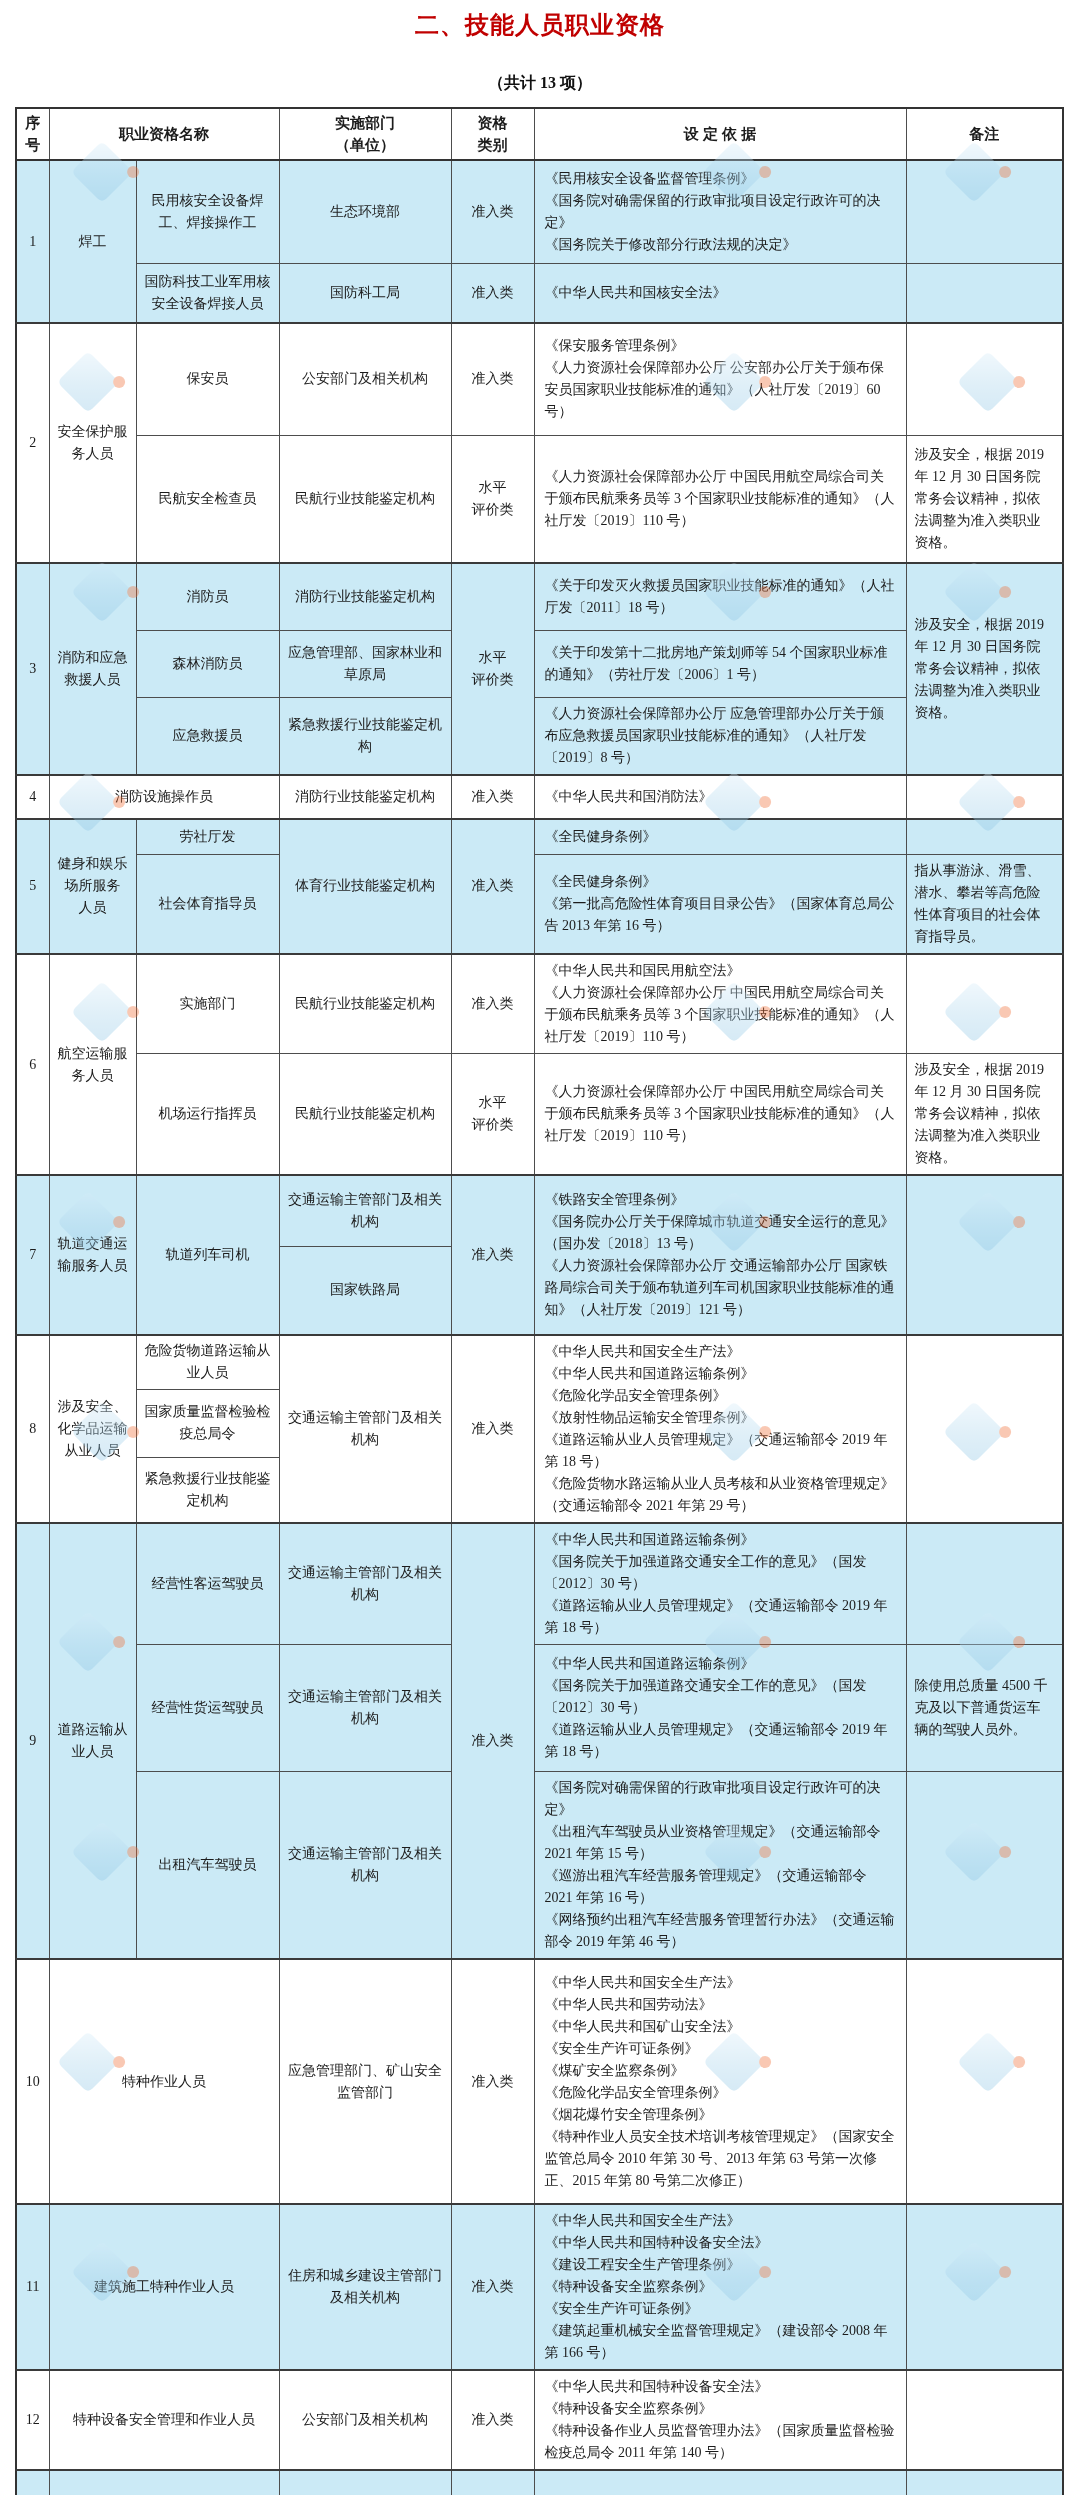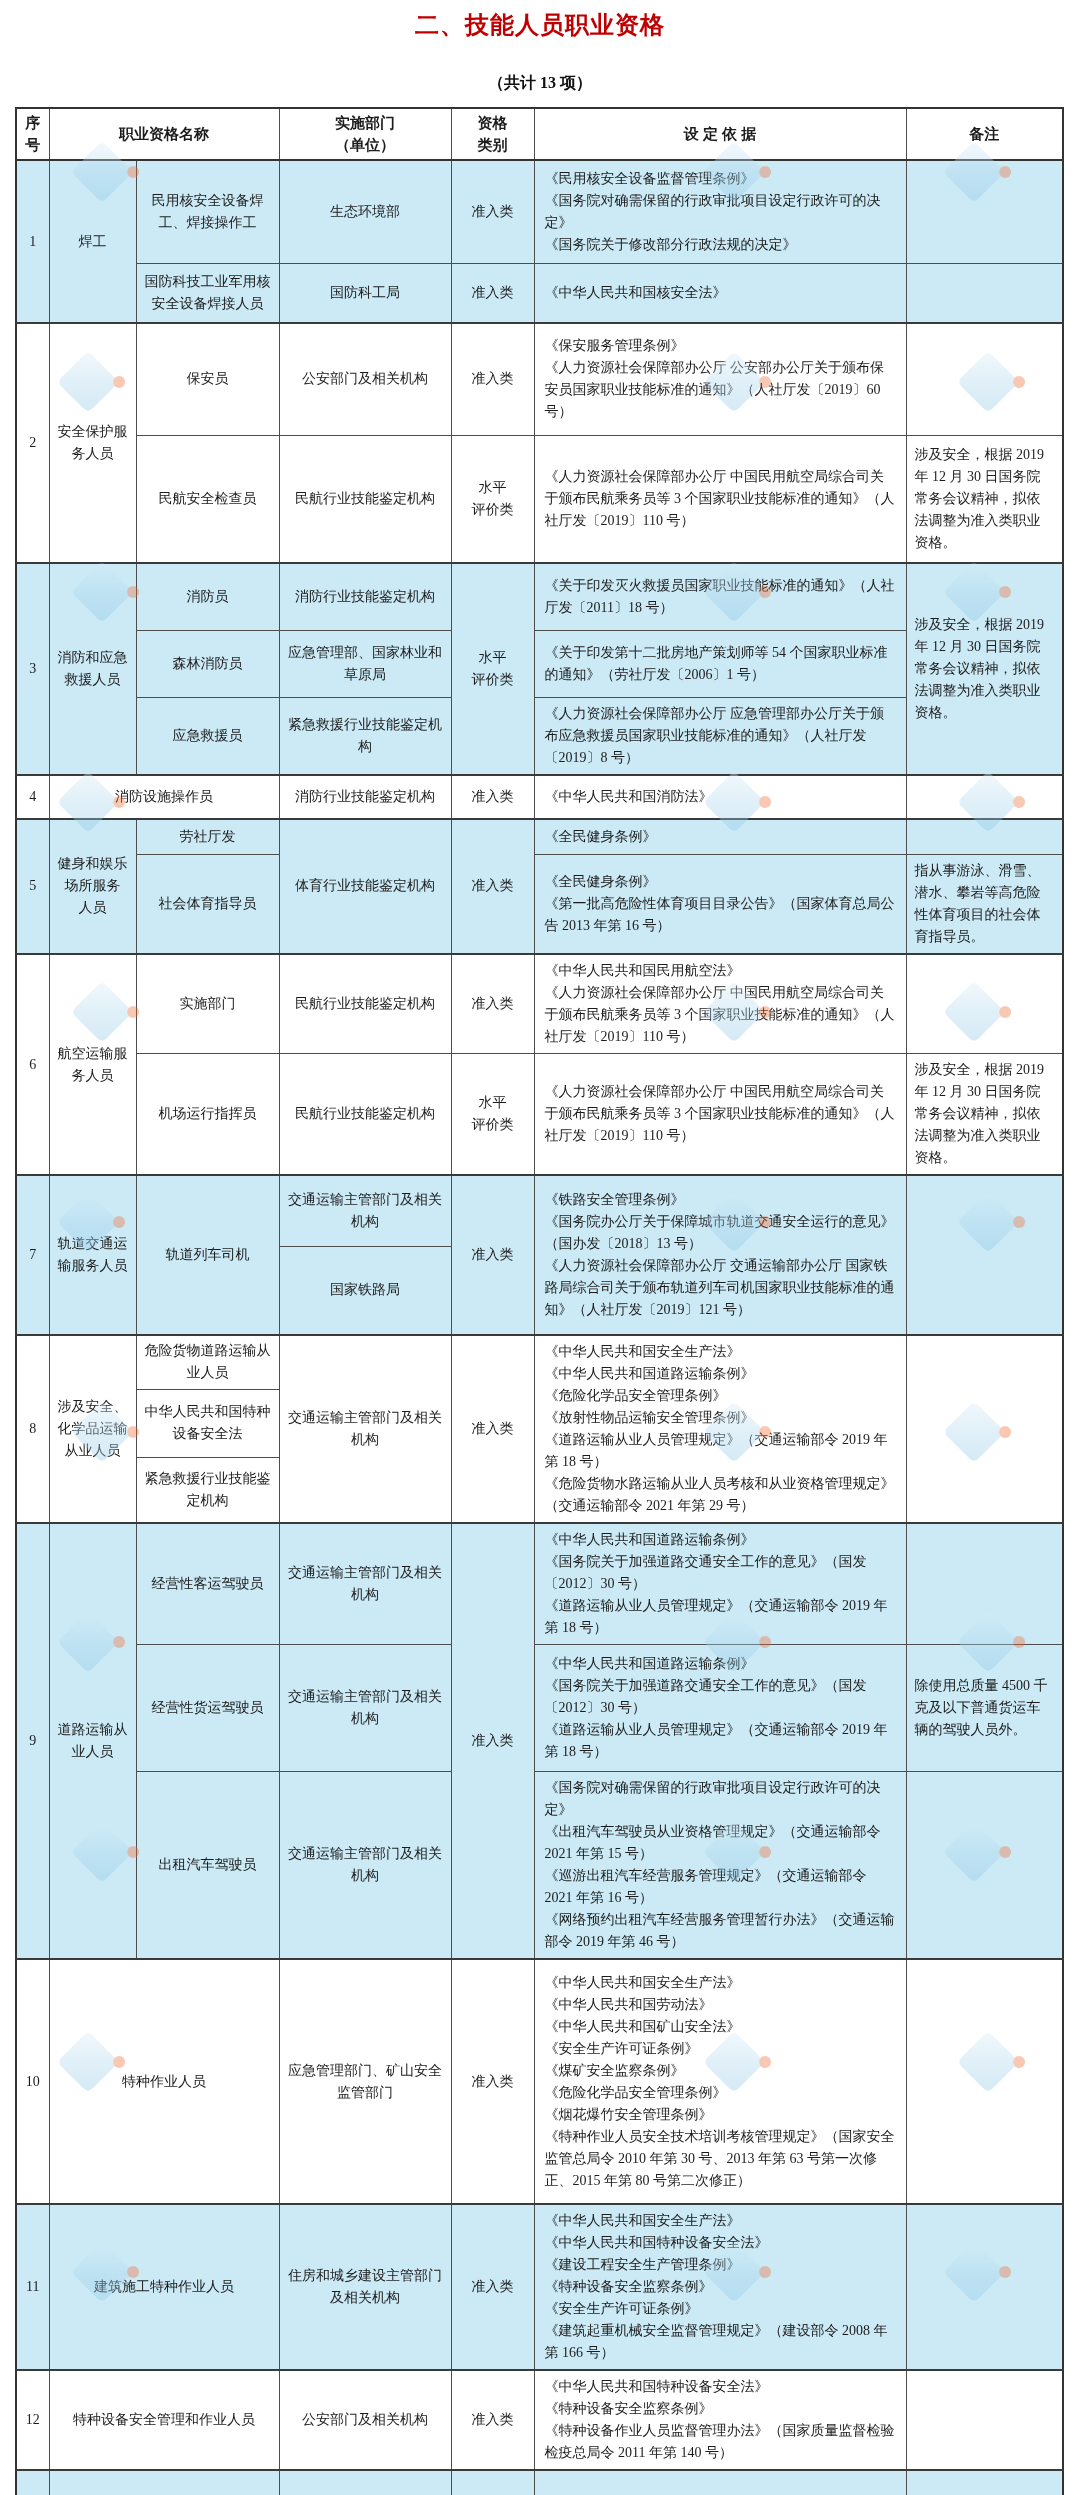--- a/index.html
+++ b/index.html
@@ -241,21 +241,21 @@
       <td rowspan="3">准入类</td>
       <td class="basis" rowspan="3">《中华人民共和国安全生产法》
 《中华人民共和国道路运输条例》
 《危险化学品安全管理条例》
 《放射性物品运输安全管理条例》
 《道路运输从业人员管理规定》（交通运输部令 2019 年第 18 号）
 《危险货物水路运输从业人员考核和从业资格管理规定》（交通运输部令 2021 年第 29 号）</td>
       <td class="remark" rowspan="3"></td>
     </tr>
     <tr style="height:65px">
-      <td>中华人民共和国特种设备安全法</td>
+      <td>国家质量监督检验检疫总局令</td>
     </tr>
     <tr style="height:62px">
       <td>紧急救援行业技能鉴定机构</td>
     </tr>
 
     <tr class="blue gtop" style="height:115px">
       <td rowspan="3">9</td>
       <td rowspan="3">道路运输从业人员</td>
       <td>经营性客运驾驶员</td>
       <td>交通运输主管部门及相关机构</td>

